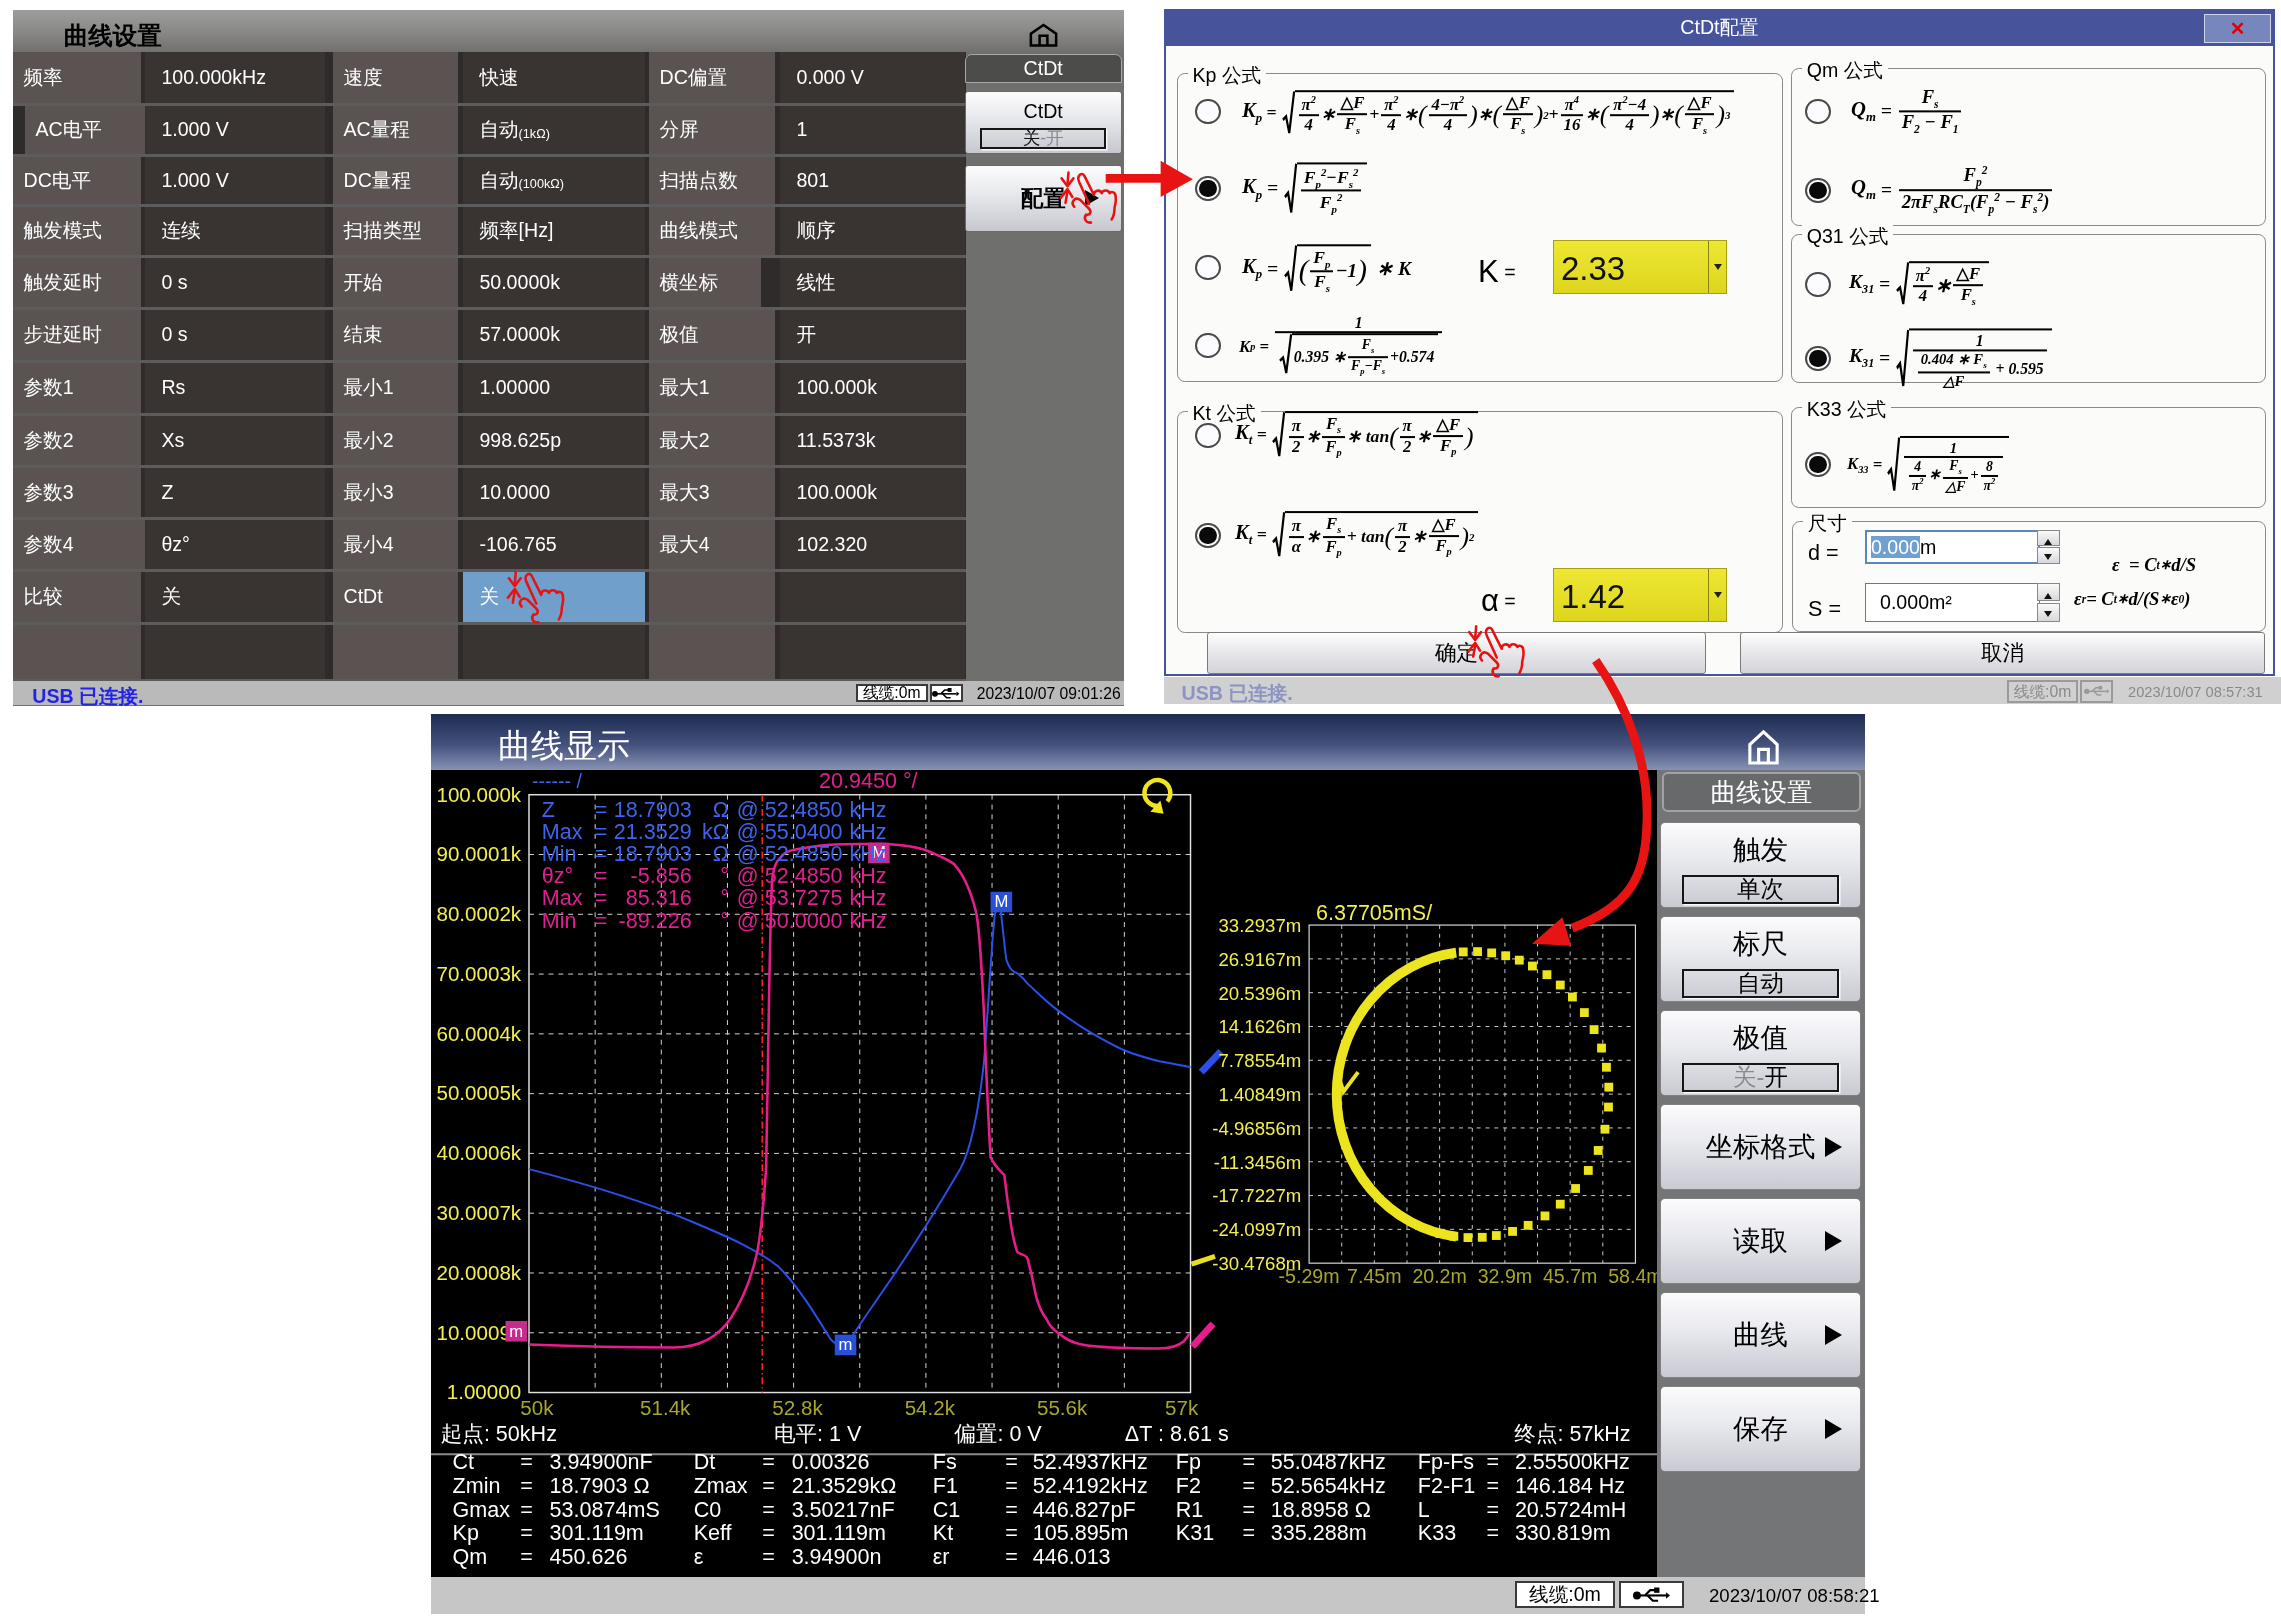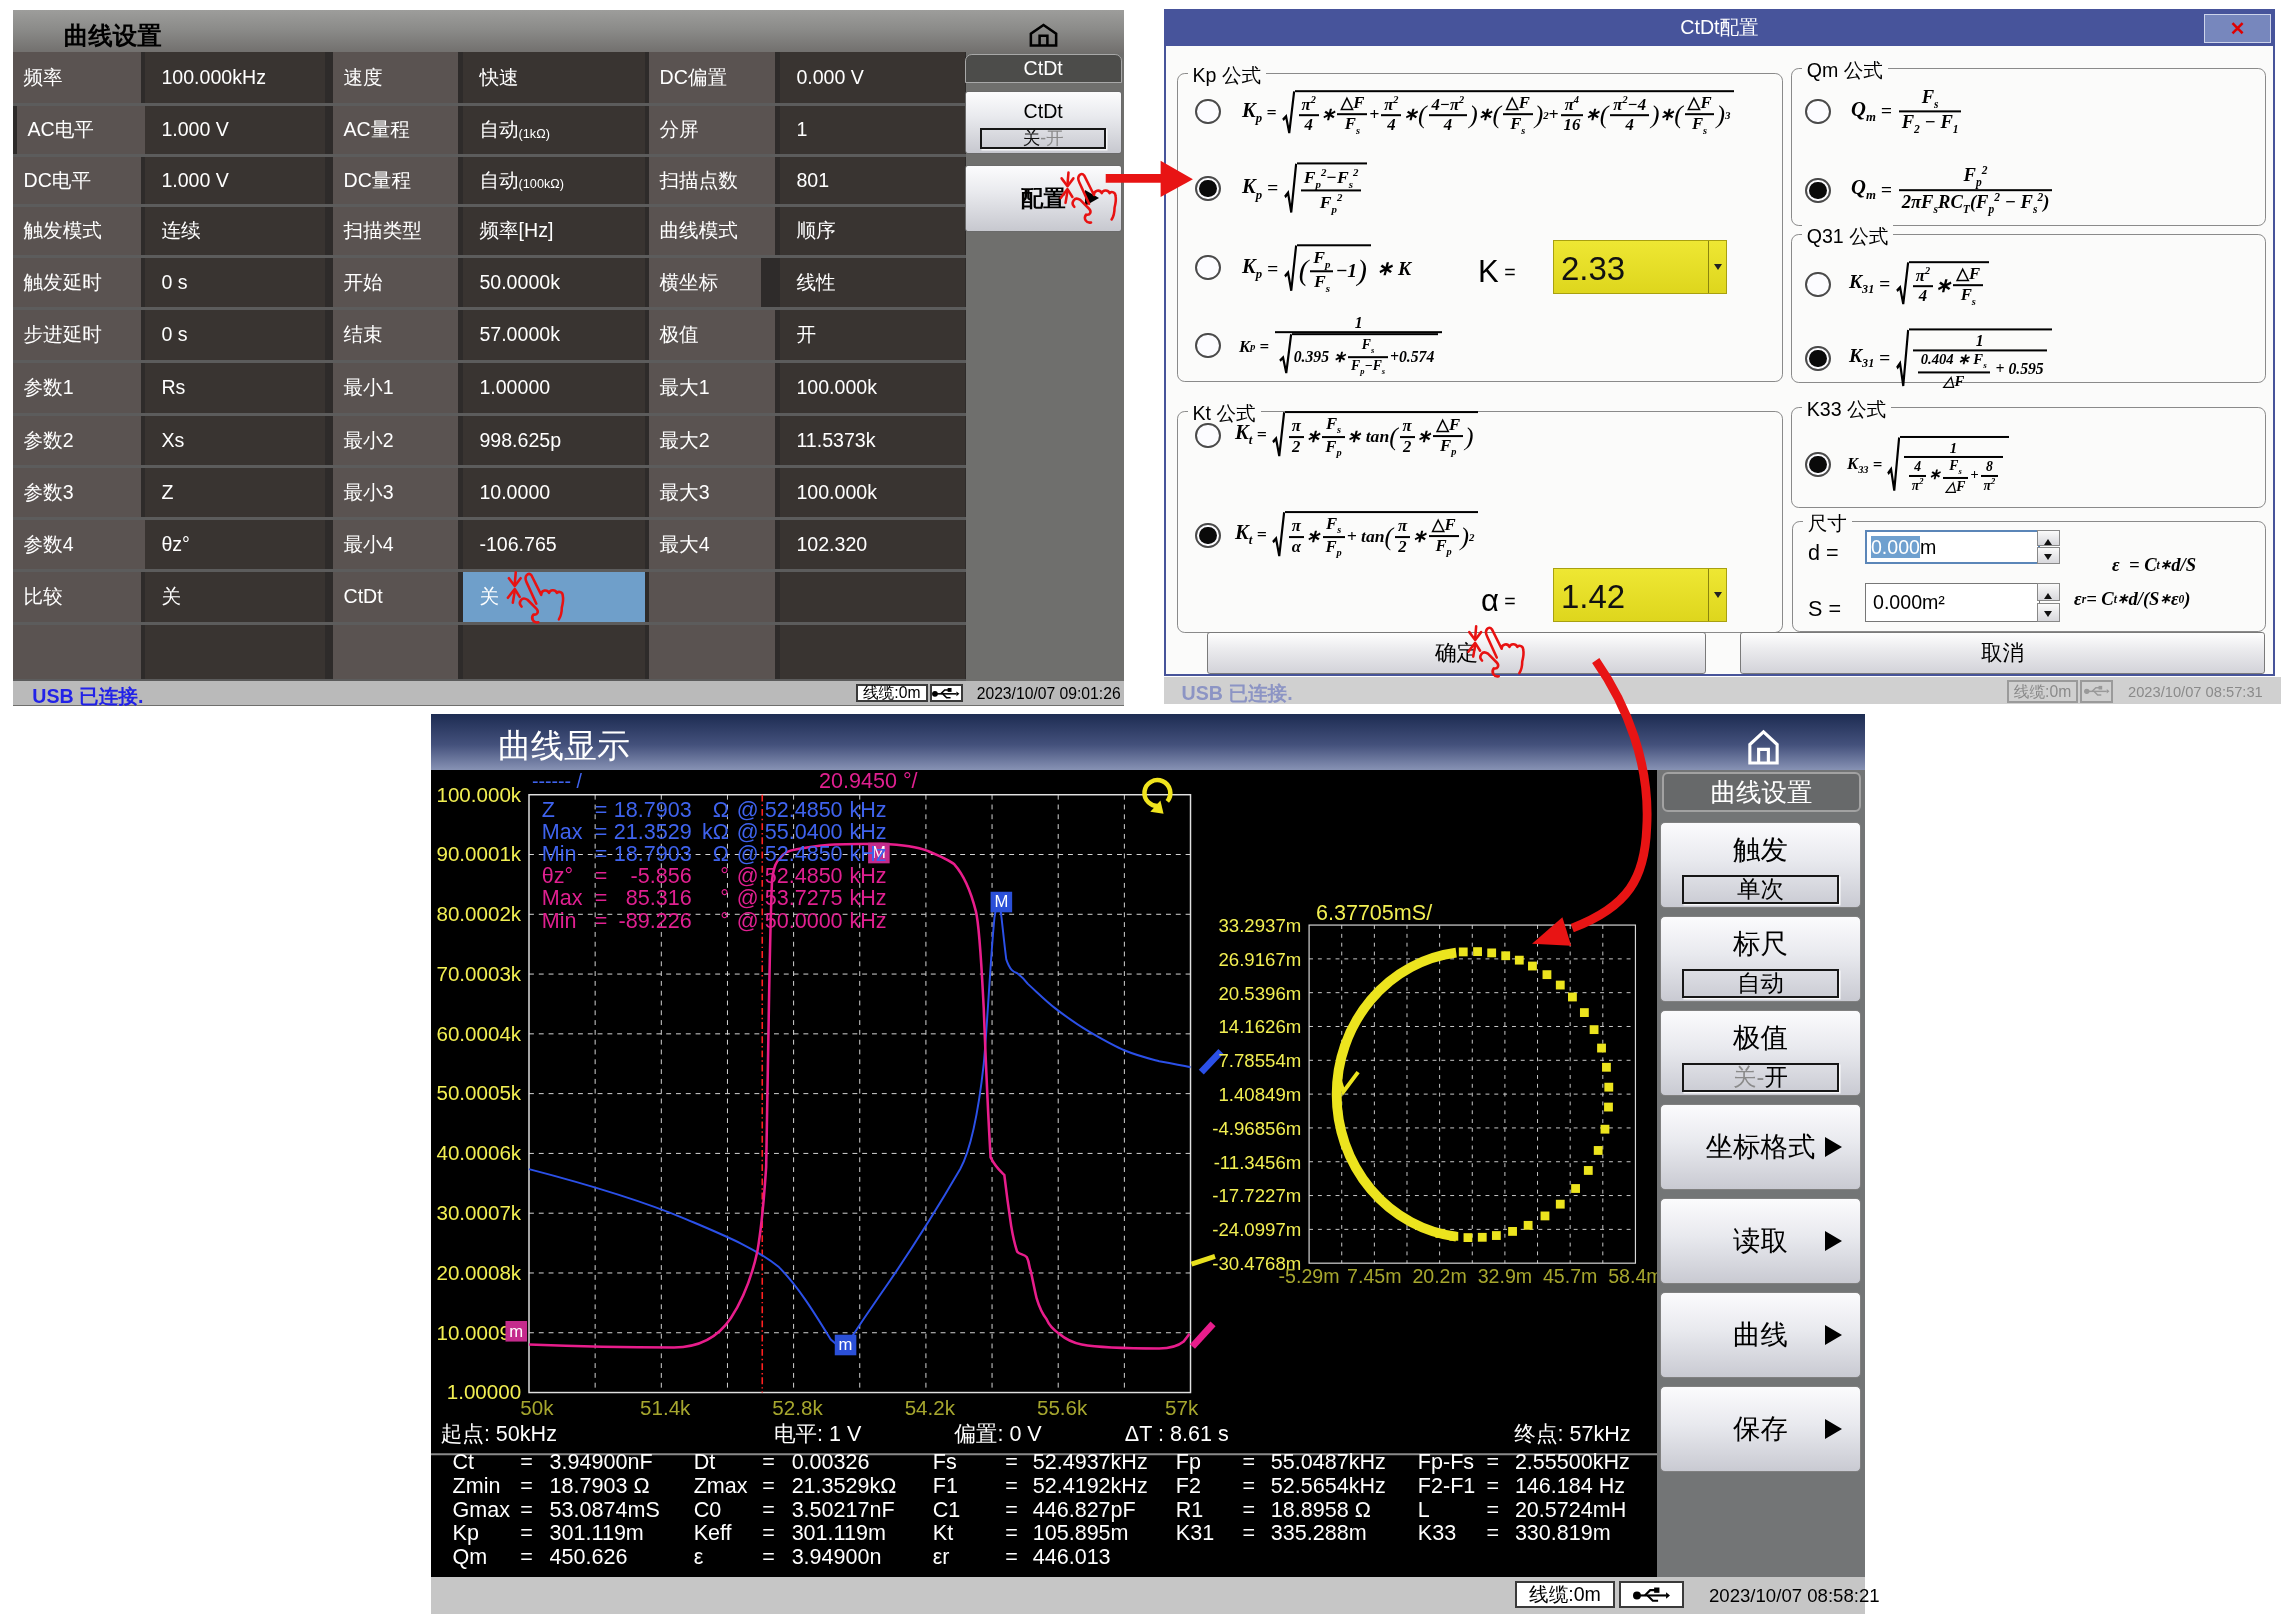--- a/index.html
+++ b/index.html
@@ -74,21 +74,21 @@
 <div class="pa-tbl"></div>
 <div class="row" style="top:42px;height:51px">
 <div class="lc" style="left:0px;width:128px">频率</div>
 <div class="vc" style="left:132px;width:180px">100.000kHz</div>
 <div class="lc" style="left:320px;width:125px">速度</div>
 <div class="vc" style="left:450px;width:182px">快速</div>
 <div class="lc" style="left:636px;width:126px">DC偏置</div>
 <div class="vc" style="left:767px;width:185px">0.000 V</div>
 </div>
 <div class="row" style="top:96px;height:48px">
-<div class="lc" style="left:4px;width:144px">AC电平</div>
+<div class="lc" style="left:12px;width:144px">AC电平</div>
 <div class="vc" style="left:132px;width:180px">1.000 V</div>
 <div class="lc" style="left:320px;width:125px">AC量程</div>
 <div class="vc" style="left:450px;width:182px">自动<sub>(1kΩ)</sub></div>
 <div class="lc" style="left:636px;width:126px">分屏</div>
 <div class="vc" style="left:767px;width:185px">1</div>
 </div>
 <div class="row" style="top:147px;height:47px">
 <div class="lc" style="left:0px;width:128px">DC电平</div>
 <div class="vc" style="left:132px;width:180px">1.000 V</div>
 <div class="lc" style="left:320px;width:125px">DC量程</div>
@@ -395,21 +395,21 @@
 <div class="abs" style="left:699px;top:519px;width:175px;height:34px;background:#fff;border:2px solid #5b86b8;font-size:19.6px;line-height:30px;padding-left:3.9px"><span style="background:#6fa0cf;color:#fff">0.000</span>m</div>
 <div class="spin" style="left:871px;top:519px;height:34px">
       <div style="top:0;height:16.7px">
         <b style="top:3.9px;border-bottom:6.9px solid #111"></b>
       </div>
       <div style="top:17.6px;height:16.7px">
         <b style="top:5.9px;border-top:6.9px solid #111"></b>
       </div>
     </div>
 <div class="abs" style="left:642px;top:585px;font-size:21.6px">S =</div>
-<div class="abs" style="left:699px;top:572px;width:175px;height:39px;background:#fff;border:1px solid #777;font-size:19.6px;line-height:37px;padding-left:7px">0.000m²</div>
+<div class="abs" style="left:699px;top:572px;width:175px;height:39px;background:#fff;border:1px solid #777;font-size:19.6px;line-height:37px;padding-left:14px">0.000m²</div>
 <div class="spin" style="left:871px;top:572px;height:39px">
       <div style="top:0;height:18.6px">
         <b style="top:4.9px;border-bottom:6.9px solid #111"></b>
       </div>
       <div style="top:20.6px;height:18.6px">
         <b style="top:6.9px;border-top:6.9px solid #111"></b>
       </div>
     </div>
 <div class="fx" style="left:946px;top:554px;font-size:18.6px">ε&nbsp;&nbsp;= C<sub>t</sub> <span style="font-size:13.7px">∗</span> d/S</div>
 <div class="fx" style="left:908px;top:588px;font-size:18.6px">ε<sub>r</sub> = C<sub>t</sub> <span style="font-size:13.7px">∗</span> d/(S <span style="font-size:13.7px">∗</span> ε<sub>0</sub>)</div>

